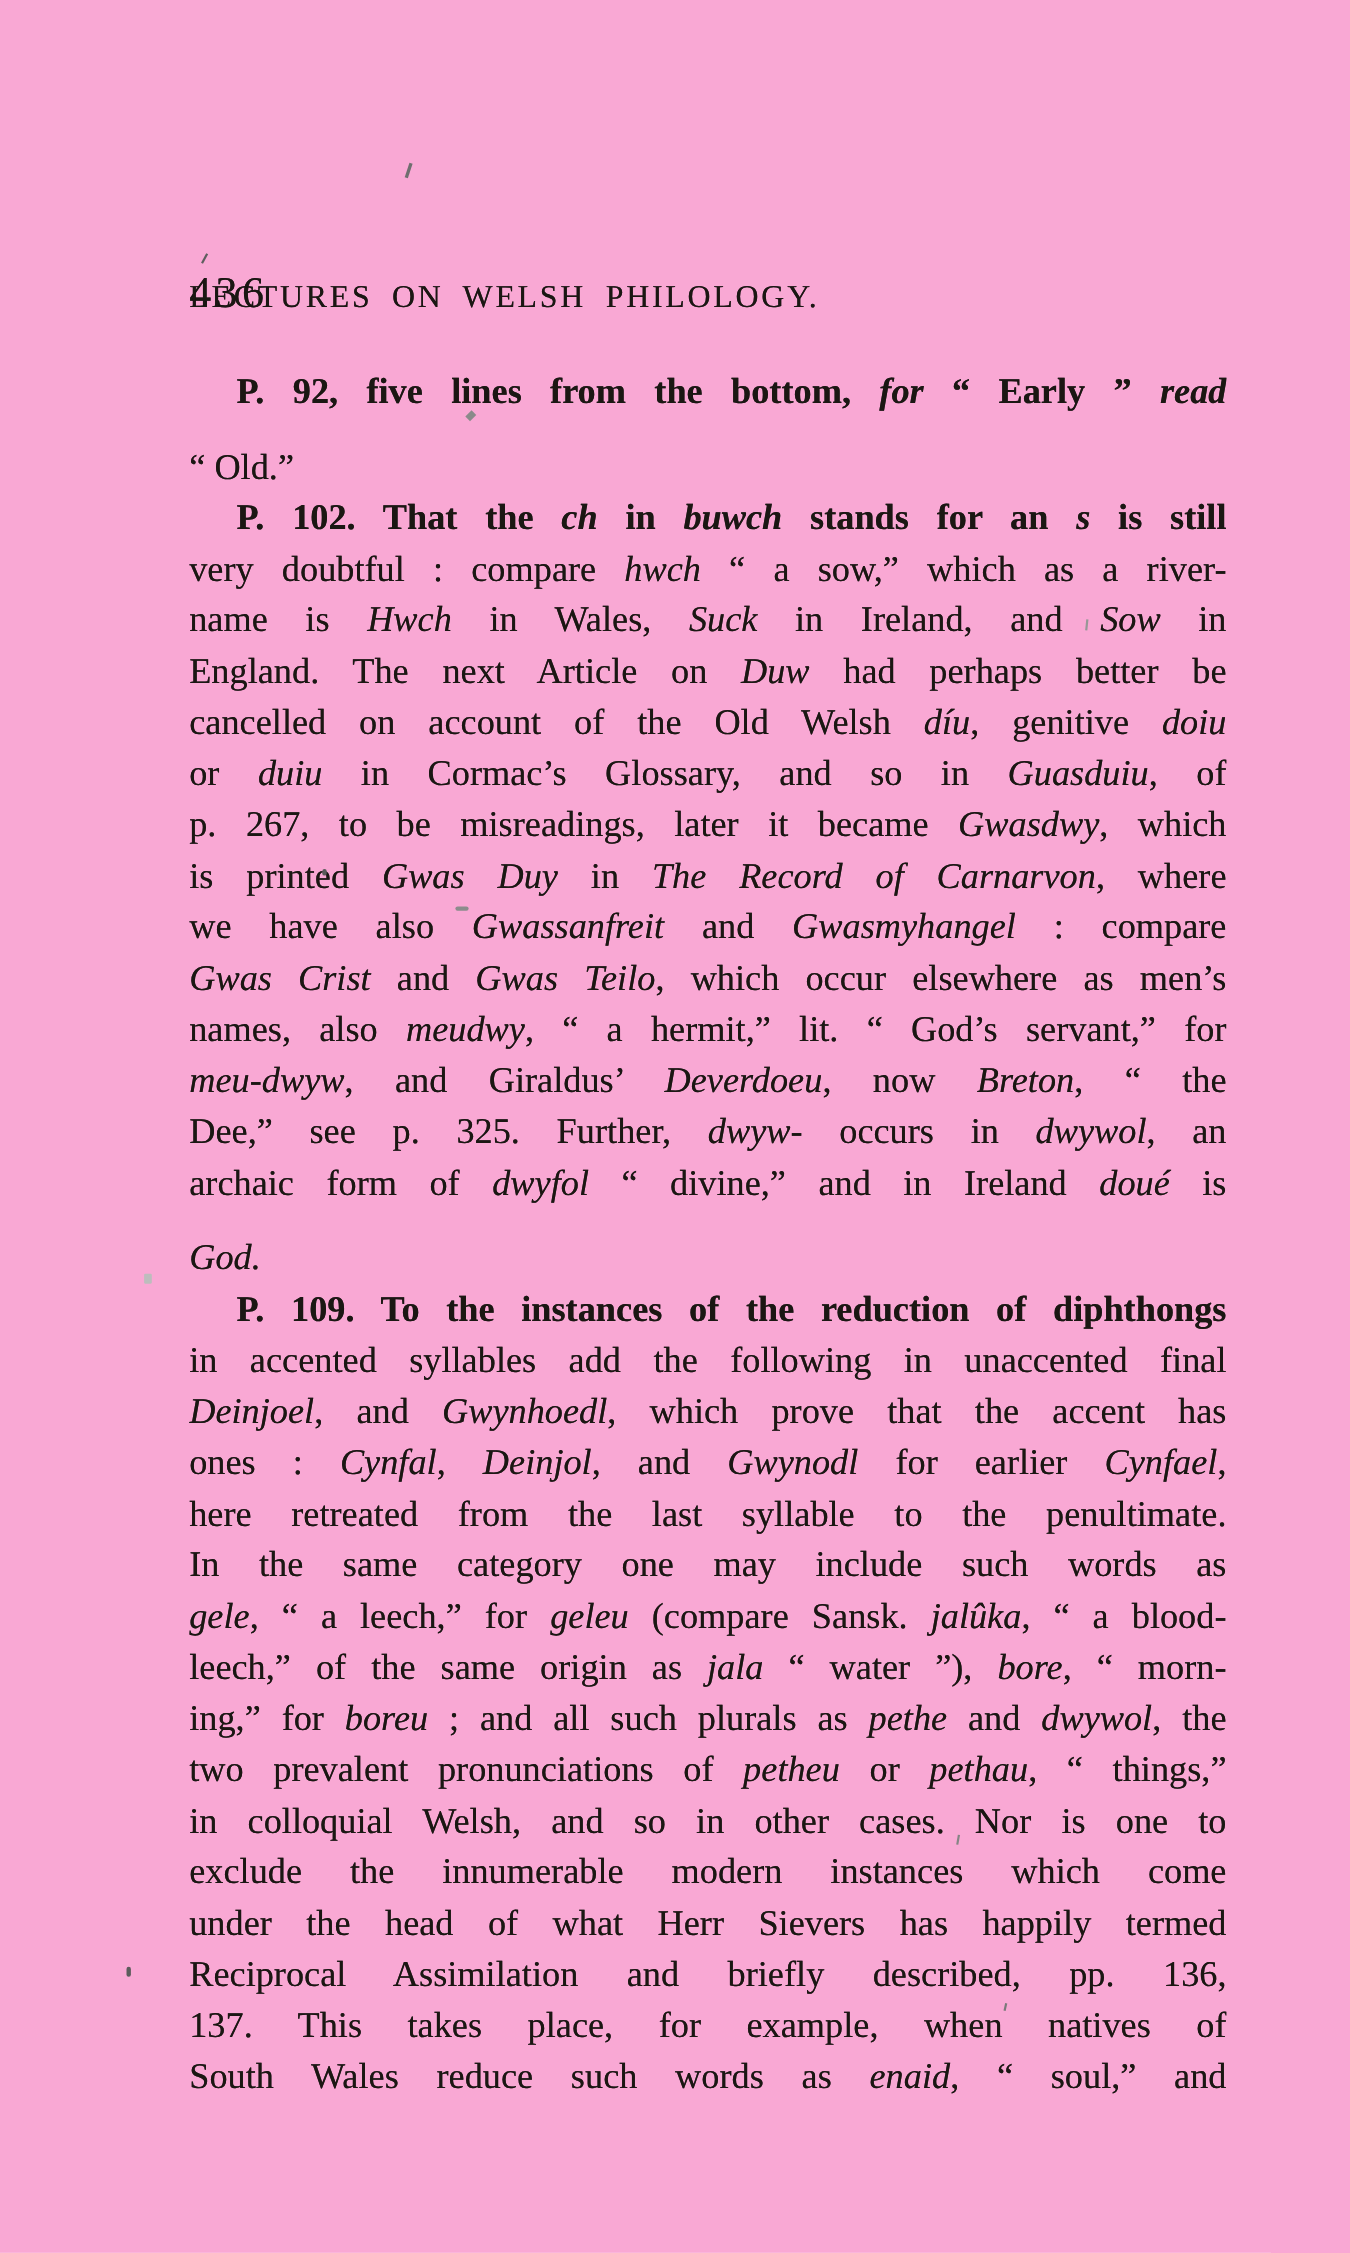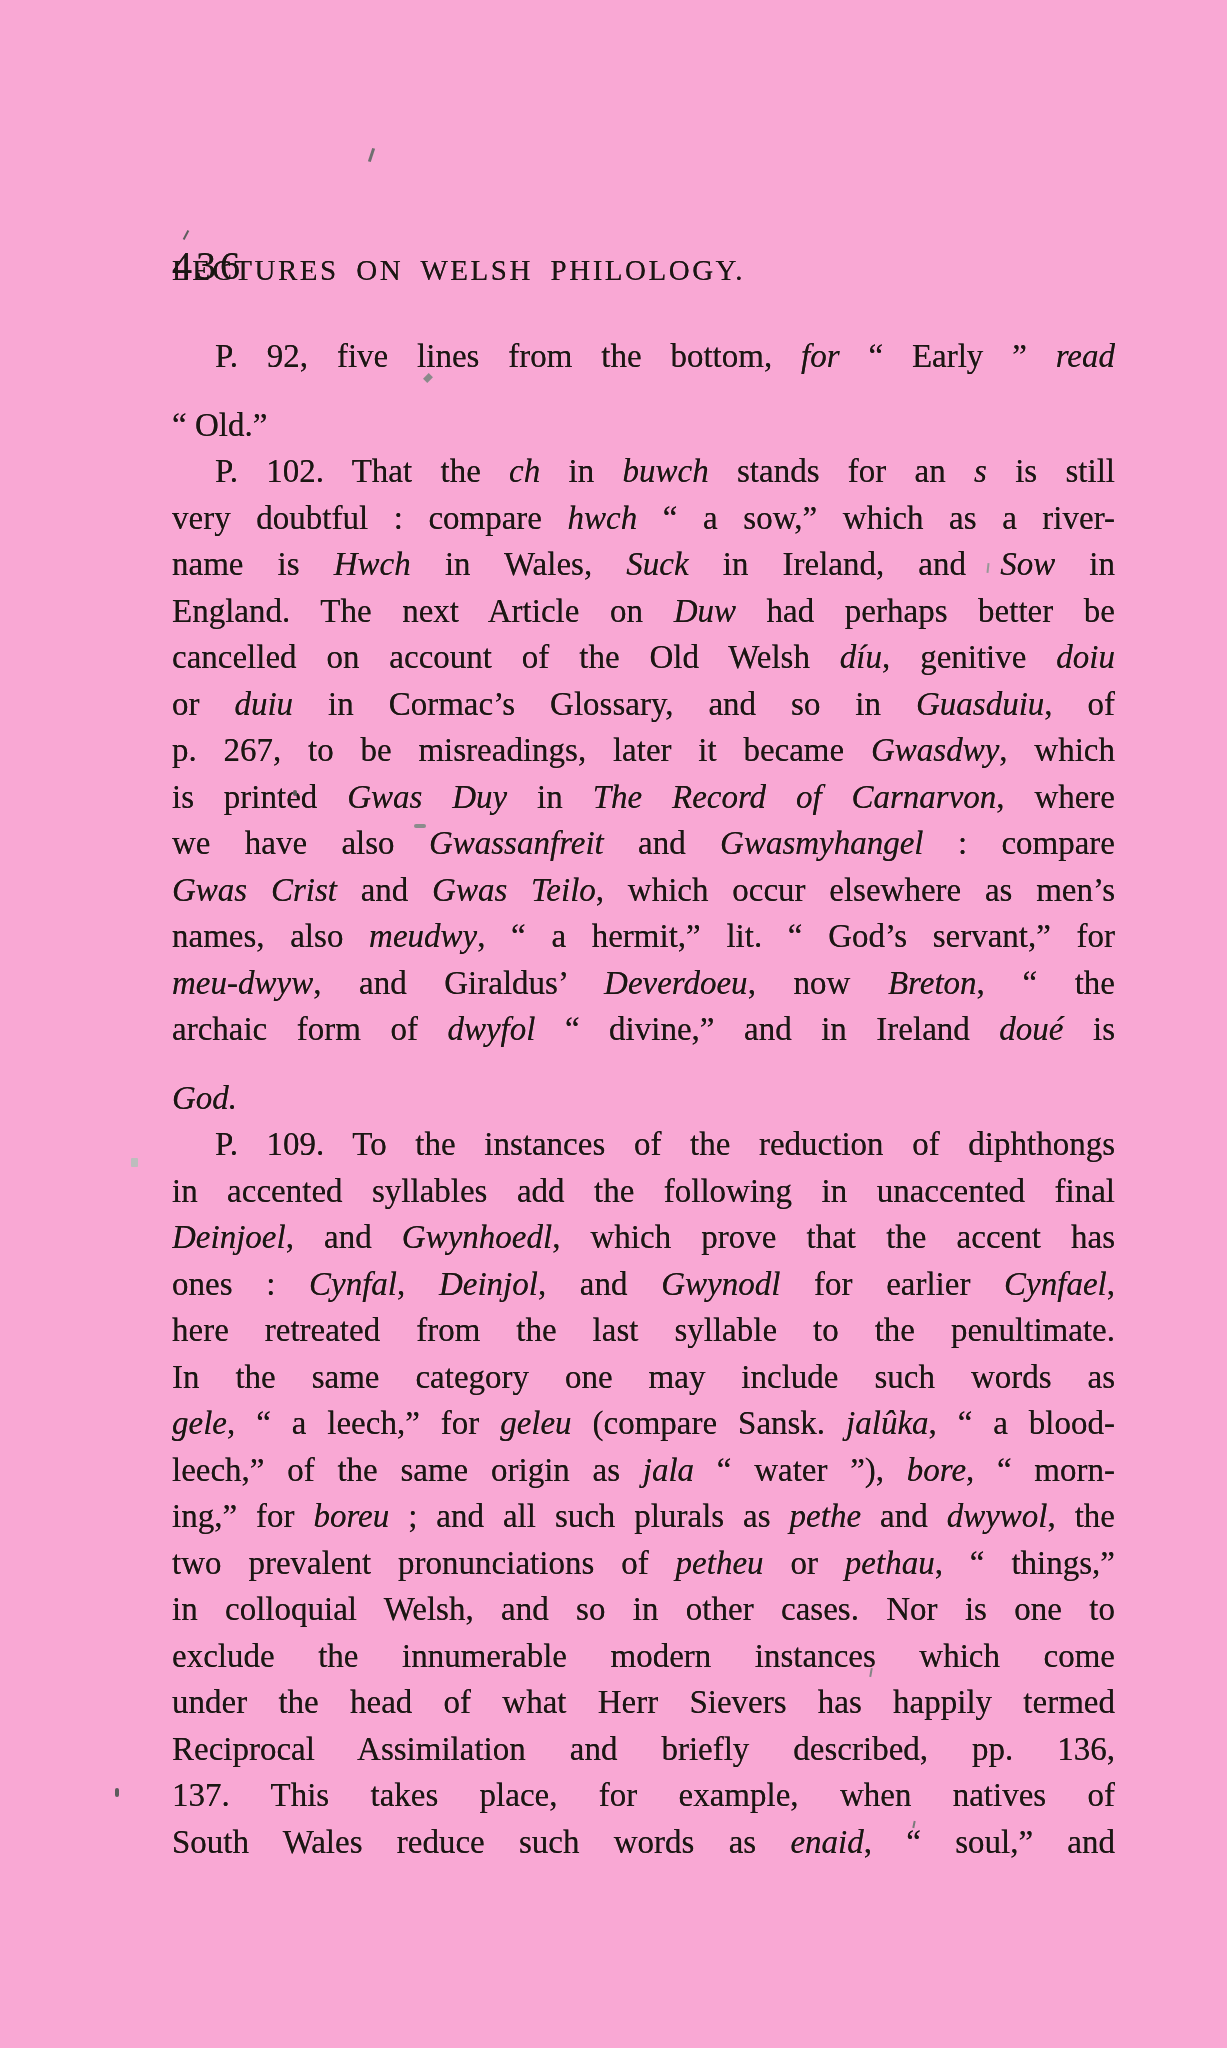--- a/index.html
+++ b/index.html
@@ -26,21 +26,21 @@
     font-size:33px;line-height:46.5px;
     text-shadow:0 0 0.55px rgba(0,0,0,0.7);
   }
   .para{margin:0;}
   .line{
     height:46.5px;overflow:hidden;
     text-align:justify;text-align-last:justify;
   }
   .line.j::after{content:"";display:inline-block;width:100%;height:0;}
   .line.nj{text-align-last:left;margin-top:22px;}
-  .line.ind{text-indent:43px;}
+  .line.ind{text-indent:43px;font-weight:bold;}
   em{font-style:italic;}
   .speck{position:absolute;background:#777;}
 </style>
 </head>
 <body>
 
 <div class="page">
 
   <div class="header">
     <span class="page-num">436</span>
@@ -58,20 +58,21 @@
         <div class="line j"><span>name is </span><em>Hwch</em><span> in Wales, </span><em>Suck</em><span> in Ireland, and </span><em>Sow</em><span> in</span></div>
         <div class="line j"><span>England.  The next Article on </span><em>Duw</em><span> had perhaps better be</span></div>
         <div class="line j"><span>cancelled on account of the Old Welsh </span><em>díu</em><span>, genitive </span><em>doiu</em></div>
         <div class="line j"><span>or </span><em>duiu</em><span> in Cormac’s Glossary, and so in </span><em>Guasduiu</em><span>, of</span></div>
         <div class="line j"><span>p. 267, to be misreadings, later it became </span><em>Gwasdwy</em><span>, which</span></div>
         <div class="line j"><span>is printed </span><em>Gwas Duy</em><span> in </span><em>The Record of Carnarvon</em><span>, where</span></div>
         <div class="line j"><span>we have also </span><em>Gwassanfreit</em><span> and </span><em>Gwasmyhangel</em><span> : compare</span></div>
         <div class="line j"><em>Gwas Crist</em><span> and </span><em>Gwas Teilo</em><span>, which occur elsewhere as men’s</span></div>
         <div class="line j"><span>names, also </span><em>meudwy</em><span>, “ a hermit,” lit. “ God’s servant,” for</span></div>
         <div class="line j"><em>meu-dwyw</em><span>, and Giraldus’ </span><em>Deverdoeu</em><span>, now </span><em>Breton</em><span>, “ the</span></div>
+        <div class="line j"><span>Dee,” see p. 325.  Further, </span><em>dwyw-</em><span> occurs in </span><em>dwywol</em><span>, an</span></div>
         <div class="line j"><span>archaic form of </span><em>dwyfol</em><span> “ divine,” and in Ireland </span><em>doué</em><span> is</span></div>
         <div class="line nj"><em>God.</em></div>
       </div>
       <div class="para">
         <div class="line j ind"><span>P. 109.  To the instances of the reduction of diphthongs</span></div>
         <div class="line j"><span>in accented syllables add the following in unaccented final</span></div>
         <div class="line j"><em>Deinjoel</em><span>, and </span><em>Gwynhoedl</em><span>, which prove that the accent has</span></div>
         <div class="line j"><span>ones : </span><em>Cynfal</em><span>, </span><em>Deinjol</em><span>, and </span><em>Gwynodl</em><span> for earlier </span><em>Cynfael</em><span>,</span></div>
         <div class="line j"><span>here retreated from the last syllable to the penultimate.</span></div>
         <div class="line j"><span>In the same category one may include such words as</span></div>

